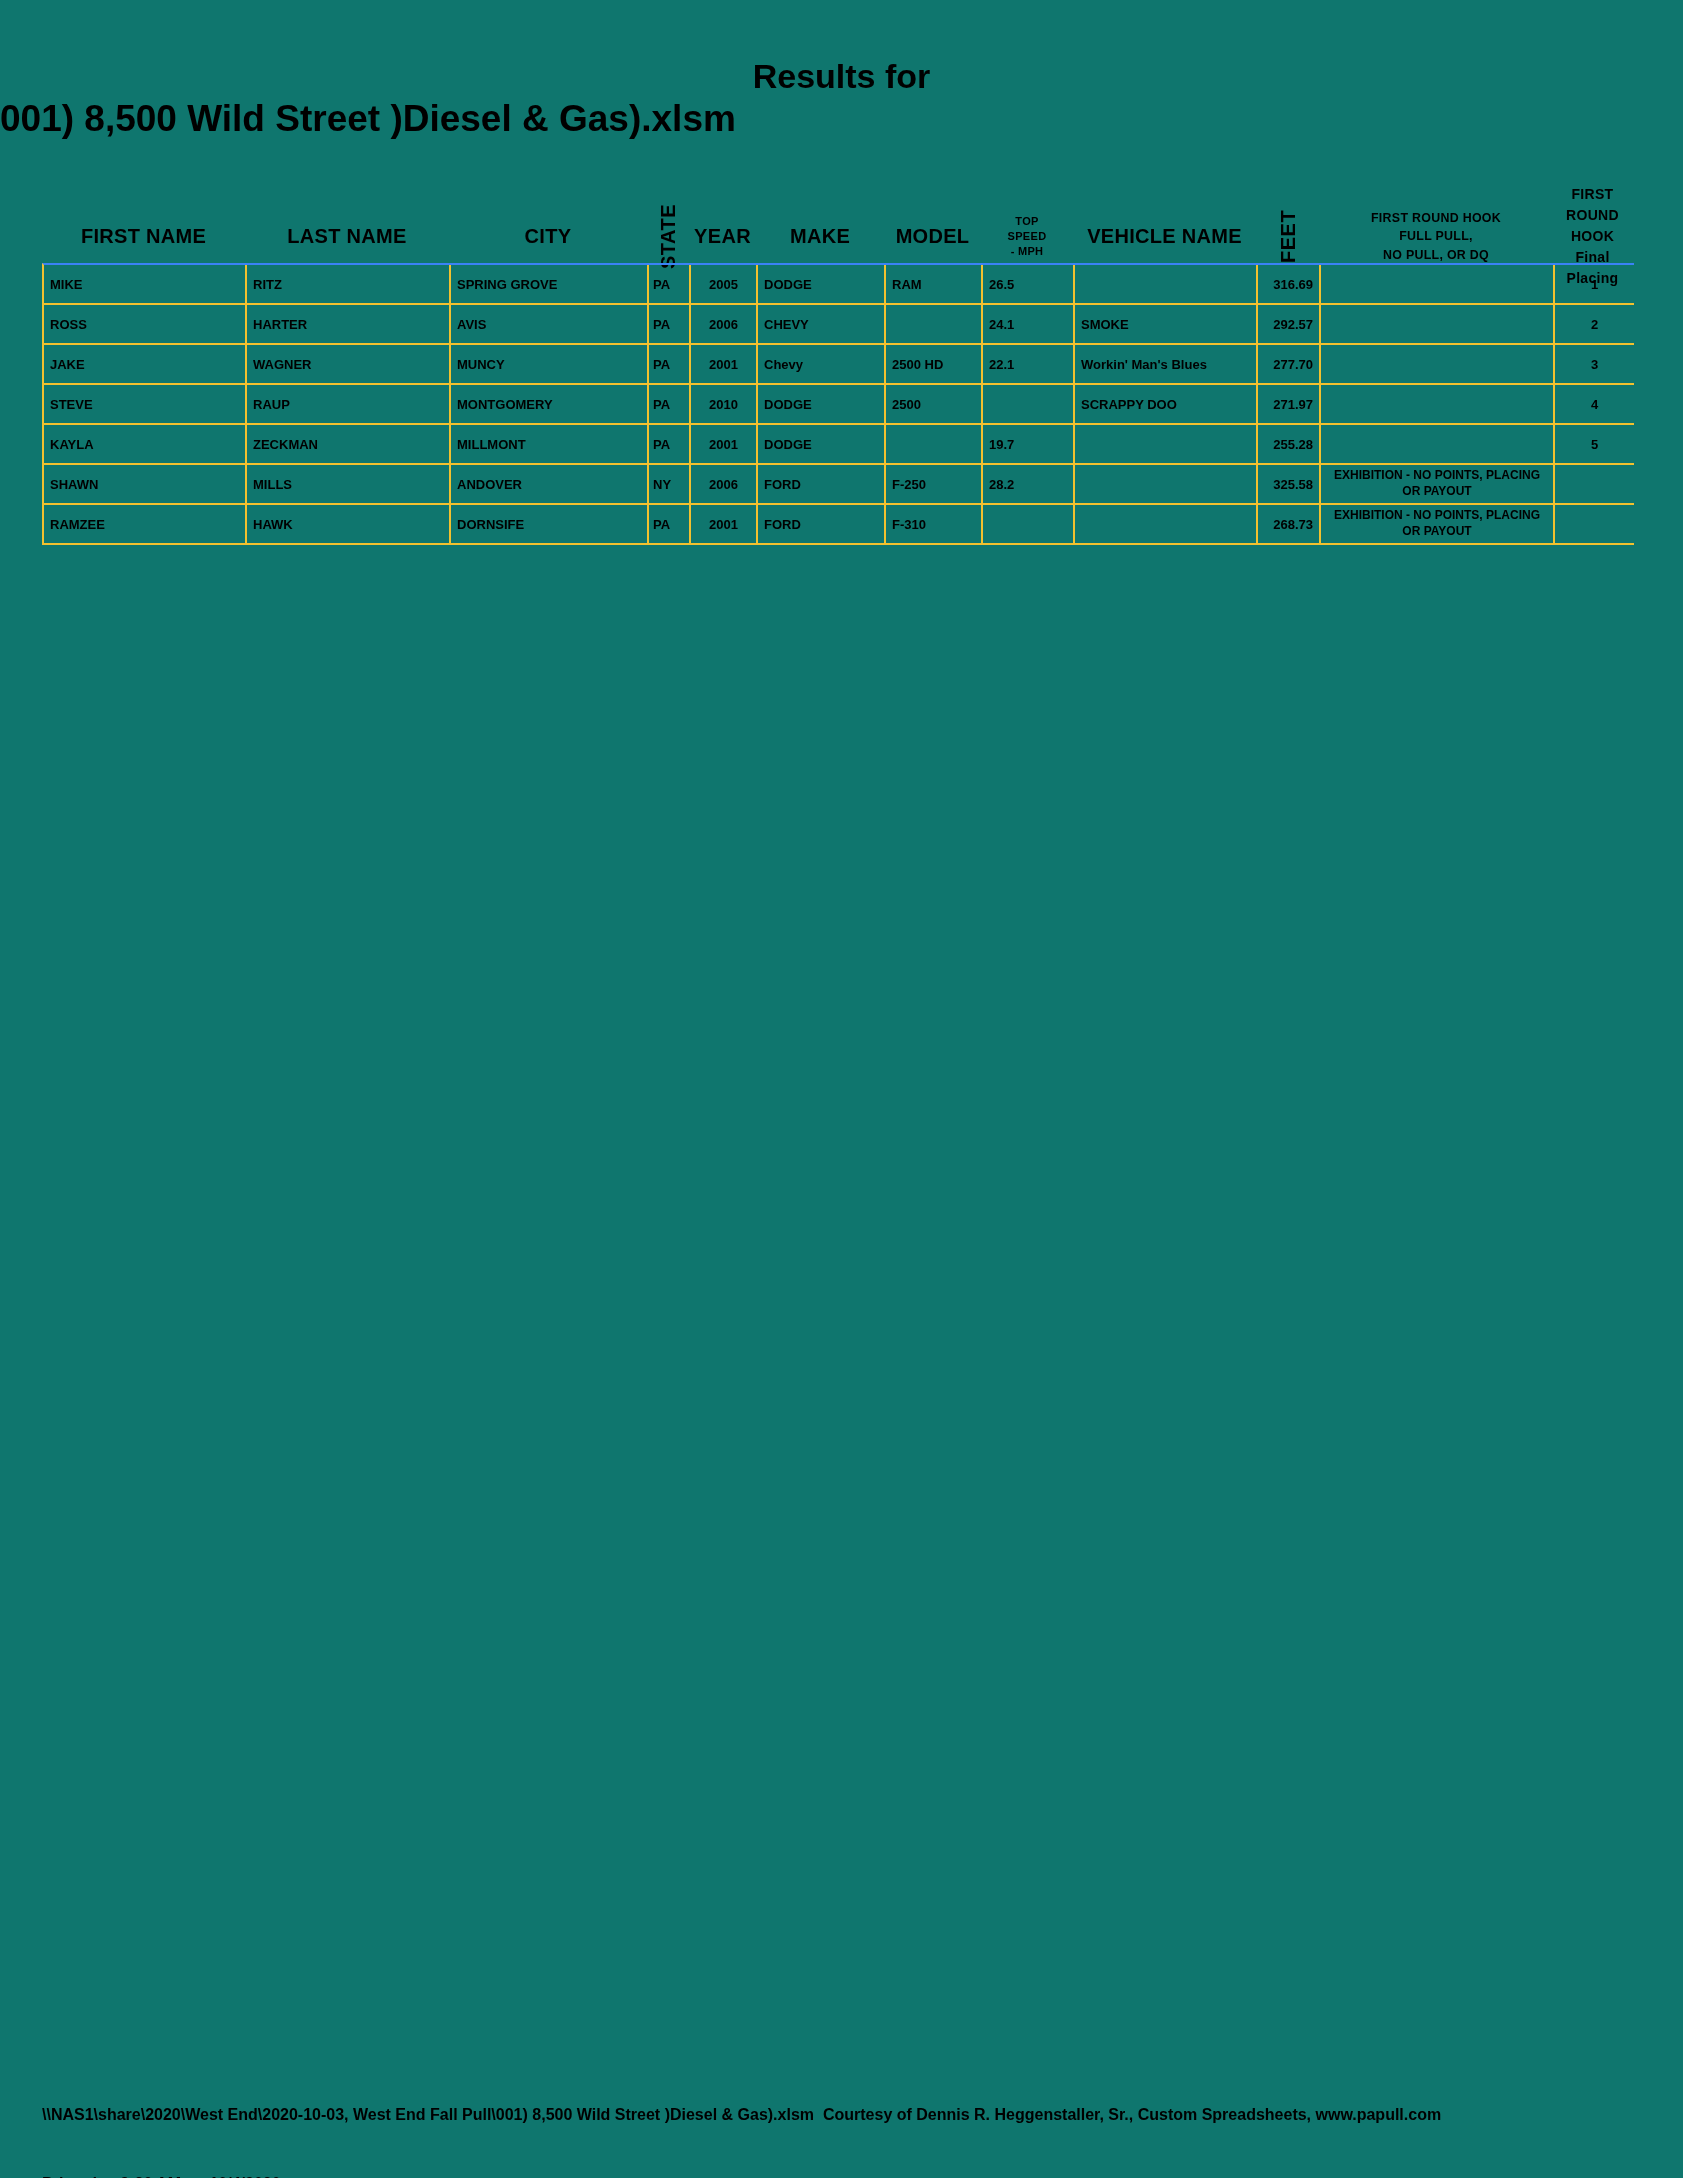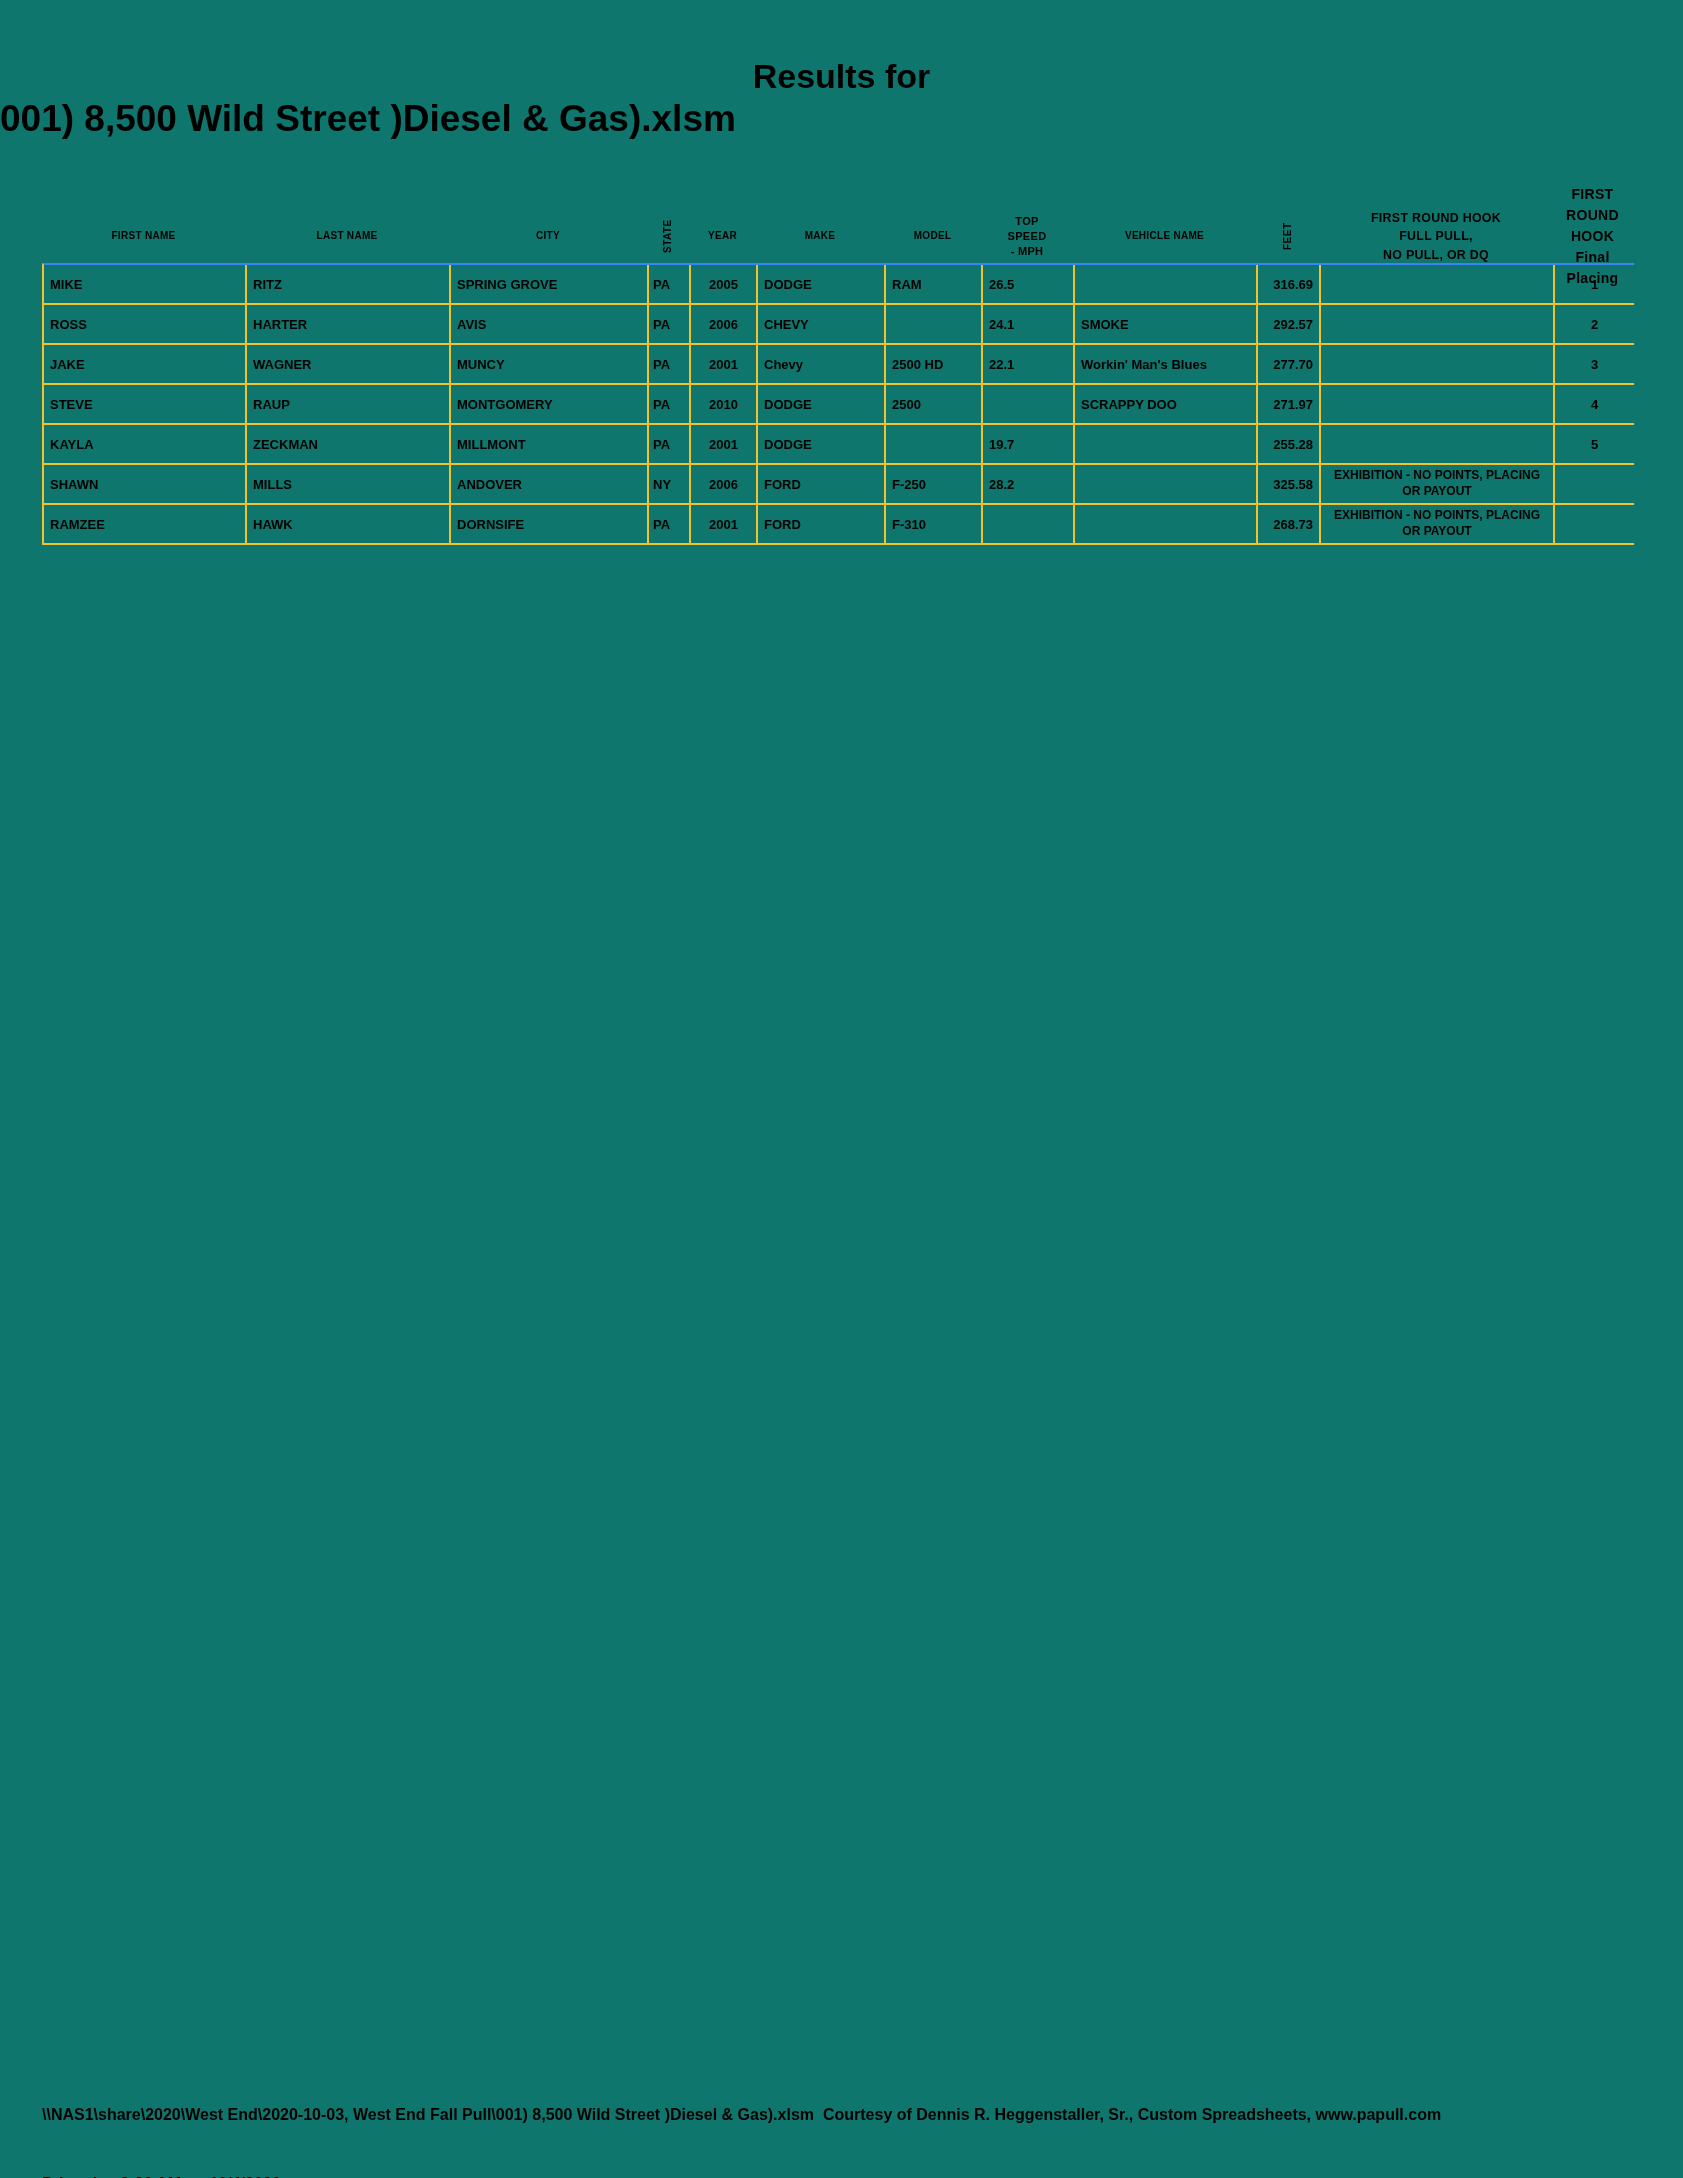--- a/index.html
+++ b/index.html
@@ -22,21 +22,21 @@
   
   .hdr-row{
     position:absolute;left:42px;top:184px;
     display:grid;
     grid-template-columns:203px 204px 198px 42px 67px 128px 97px 92px 183px 63px 234px 79px;
     height:79px;
   }
   .hcell{
     display:flex;align-items:center;justify-content:center;
     text-align:center;
-    font-size:10px;font-weight:bold;
+    font-size:20px;font-weight:bold;
     white-space:pre-line;
     line-height:1.25;
     letter-spacing:0.3px;
   }
   .hcell.rot{
     writing-mode:vertical-rl;
     transform:rotate(180deg);
     letter-spacing:0.5px;
     line-height:1;
     margin:0 auto;

